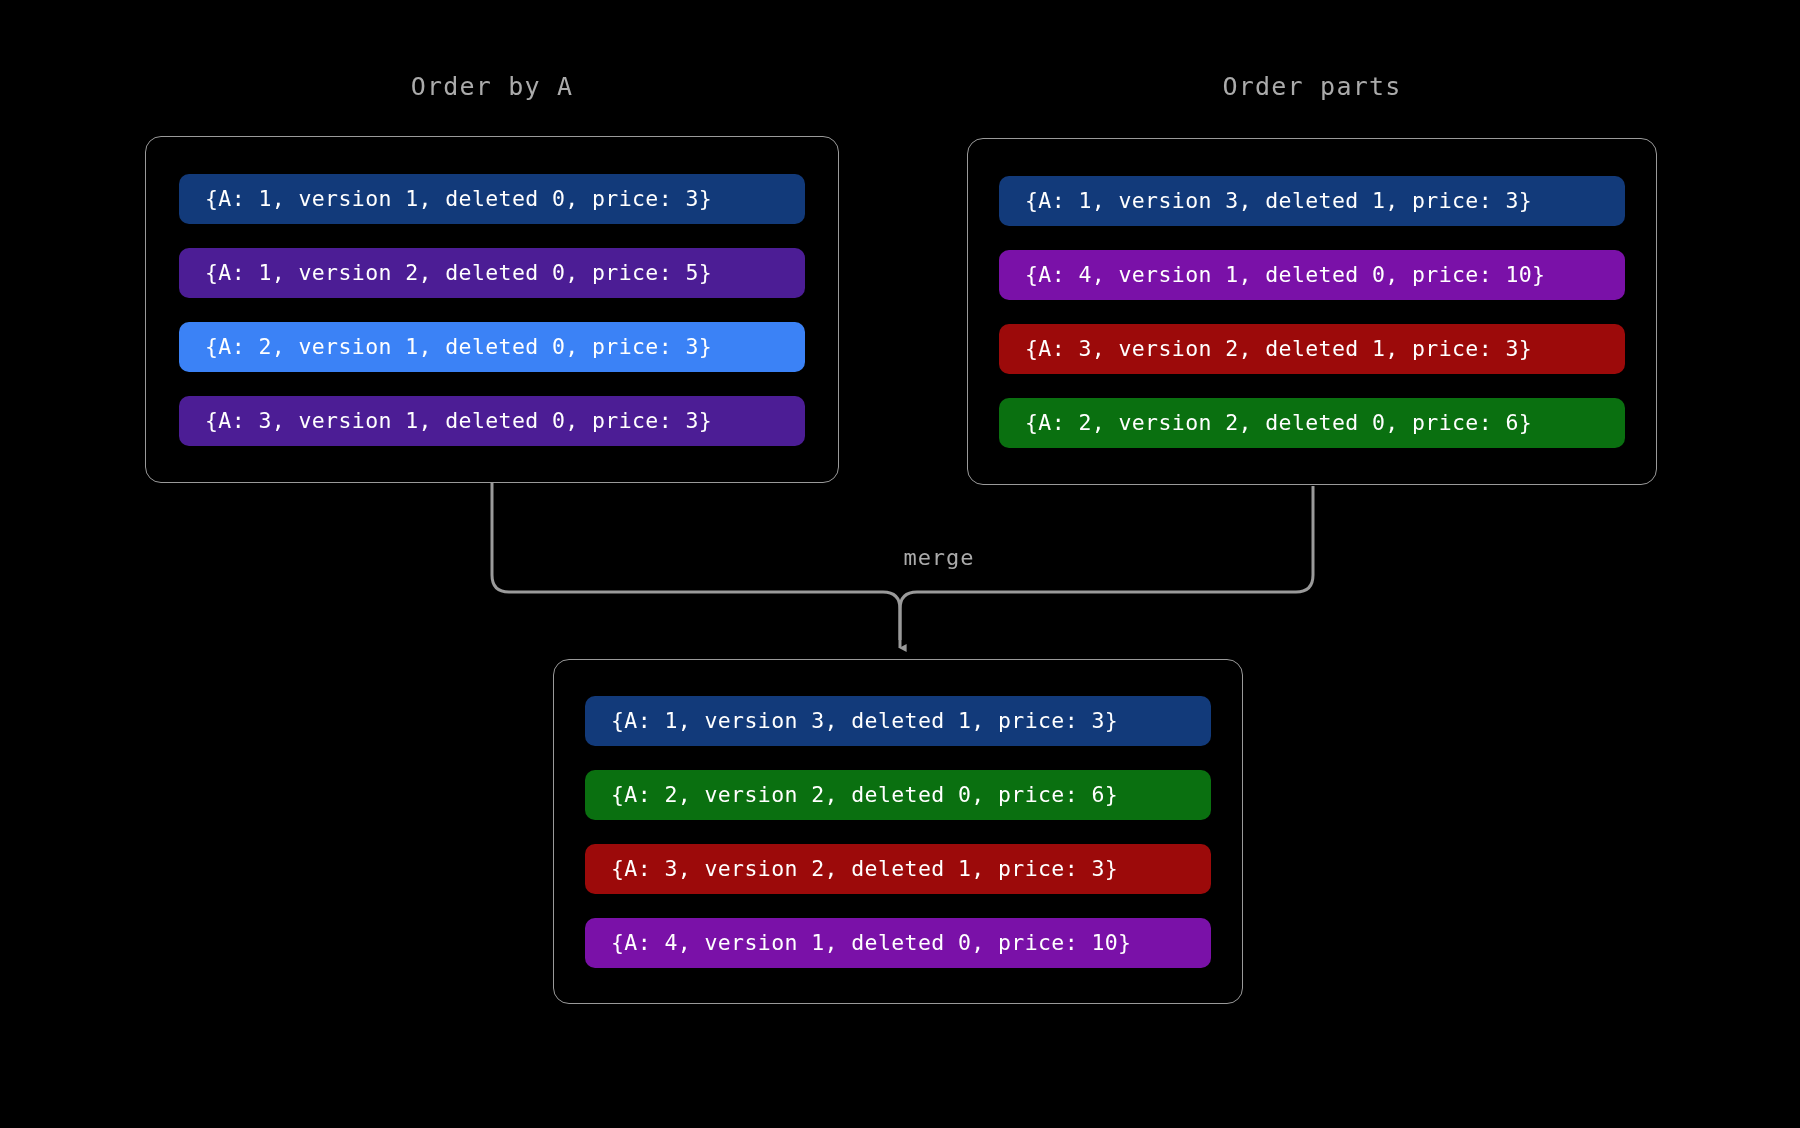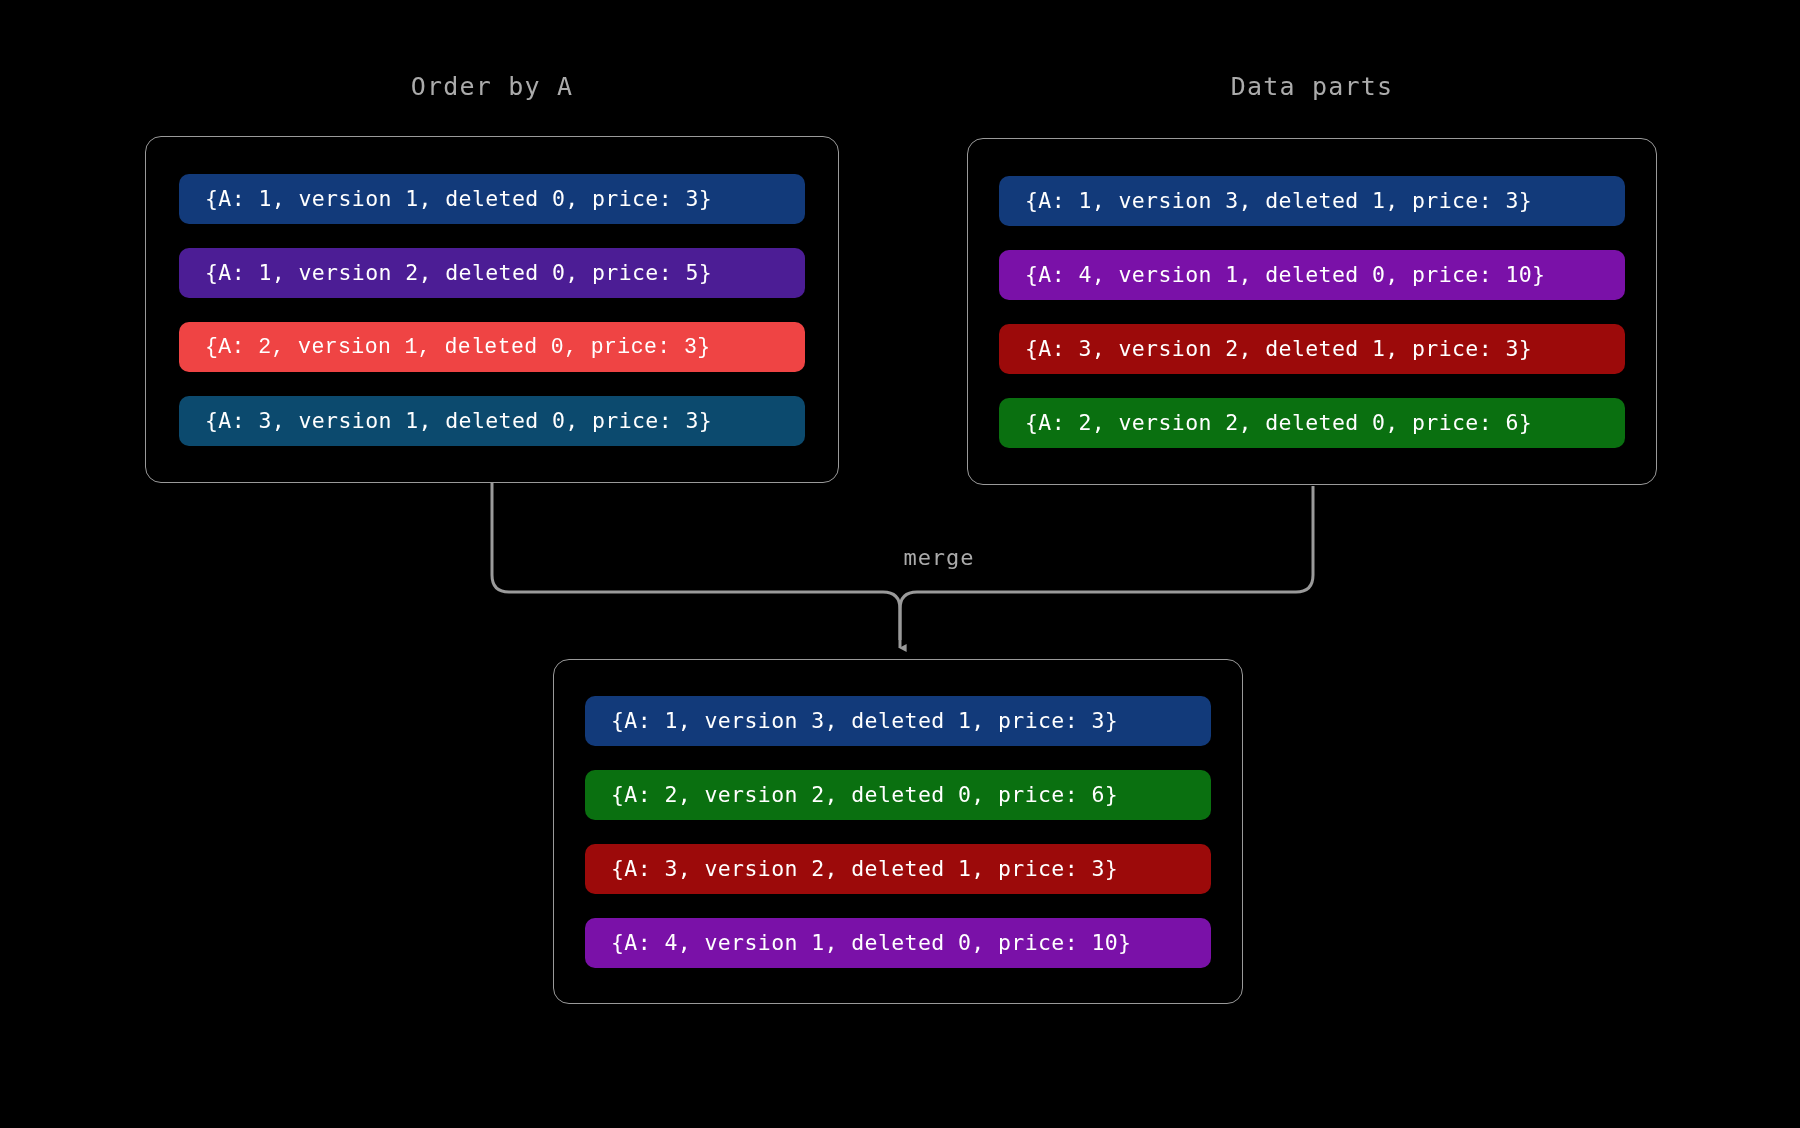--- a/index.html
+++ b/index.html
@@ -107,25 +107,25 @@
     <path d="M1313,486 L1313,575 Q1313,592 1296,592 L917,592 Q900,592 900,609 L900,640" fill="none" stroke="#9a9a9a" stroke-width="3" stroke-linecap="butt"></path>
   </svg>
 
   <div class="merge-label" style="left:897px; top:545px;margin-left:42px;">merge</div>
 
   <div class="panel-title" style="left:492px; top:72px;">Order by A</div>
 
   <div class="panel" id="panel-order-by-a">
     <div class="record" style="background: rgb(18, 58, 122);">{A: 1, version 1, deleted 0, price: 3}</div>
     <div class="record" style="background: #4c1d95;">{A: 1, version 2, deleted 0, price: 5}</div>
-    <div class="record" style="background: #ef4444; font-family: Liberation Mono, monospace;">{A: 2, version 1, deleted 0, price: 3}</div>
-    <div class="record" style="background: #0c4a6e;">{A: 3, version 1, deleted 0, price: 3}</div>
+    <div class="record" style="background: #3b82f6;">{A: 2, version 1, deleted 0, price: 3}</div>
+    <div class="record" style="background: #4c1d95;">{A: 3, version 1, deleted 0, price: 3}</div>
   </div>
 
-  <div class="panel-title" style="left:1312px; top:72px;">Data parts</div>
+  <div class="panel-title" style="left:1312px; top:72px;">Order parts</div>
 
   <div class="panel" id="panel-data-parts">
     <div class="record" style="background: rgb(18, 58, 122);">{A: 1, version 3, deleted 1, price: 3}</div>
     <div class="record" style="background: rgb(122, 17, 168);">{A: 4, version 1, deleted 0, price: 10}</div>
     <div class="record" style="background: rgb(156, 10, 10);">{A: 3, version 2, deleted 1, price: 3}</div>
     <div class="record" style="background: rgb(10, 112, 16);">{A: 2, version 2, deleted 0, price: 6}</div>
   </div>
 
   <div class="panel" id="panel-merged">
     <div class="record" style="background: rgb(18, 58, 122);">{A: 1, version 3, deleted 1, price: 3}</div>

